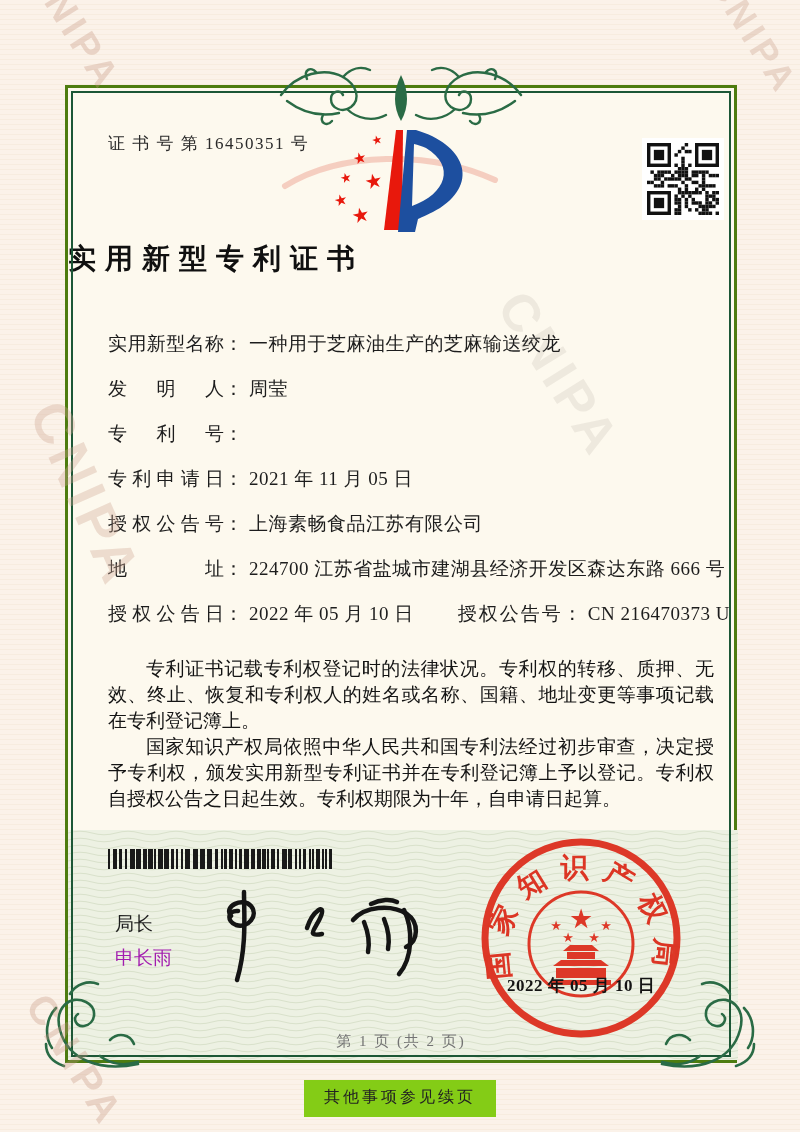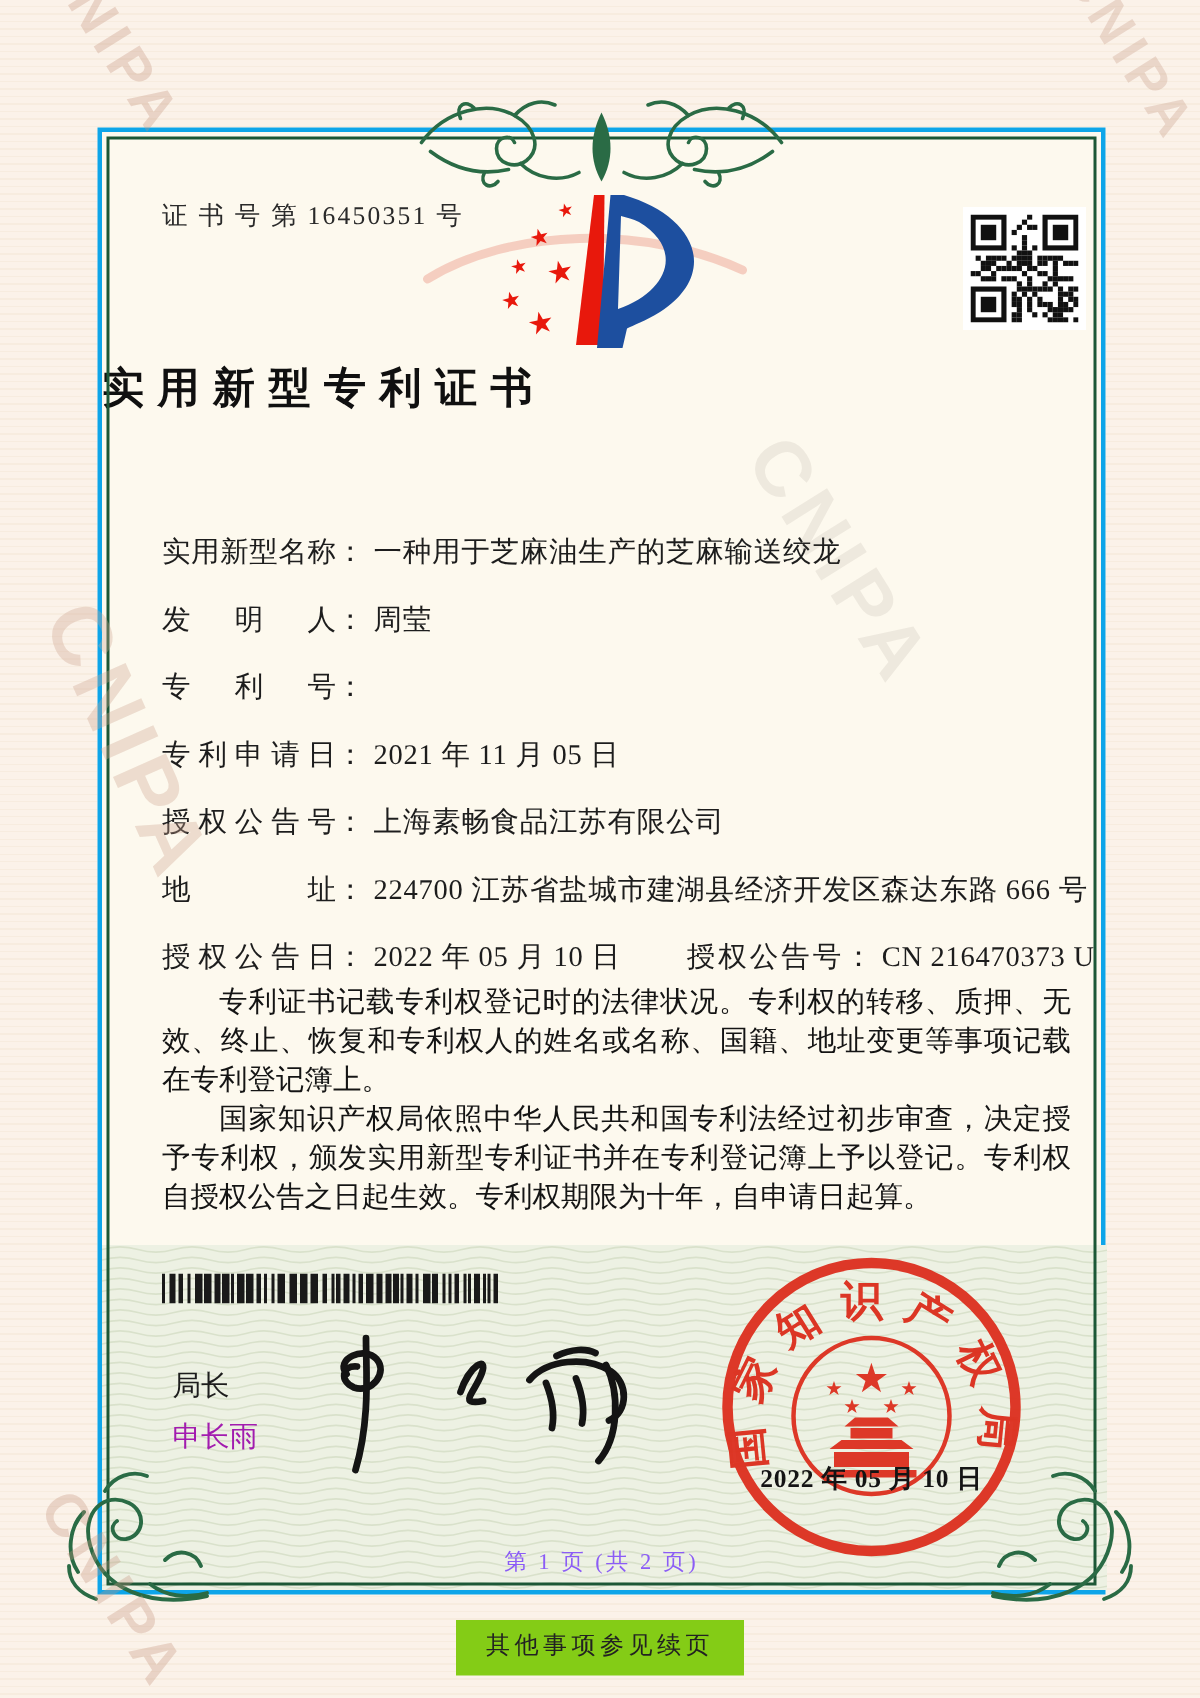--- a/index.html
+++ b/index.html
@@ -10,55 +10,55 @@
   }
   .wm{position:absolute;font-family:"Liberation Sans","DejaVu Sans",sans-serif;font-weight:bold;
       transform:rotate(58deg);letter-spacing:5px;z-index:6;pointer-events:none;line-height:1;}
   .wm1{left:4px;top:8px;font-size:38px;color:rgba(196,150,128,.33);}
   .wm2{left:686px;top:16px;font-size:36px;color:rgba(196,150,128,.30);}
   .wm3{left:468px;top:348px;font-size:52px;color:rgba(110,100,90,.10);}
   .wm4{left:-12px;top:466px;font-size:56px;transform:rotate(66deg);color:rgba(205,165,145,.35);}
   .wm5{left:2px;top:1040px;font-size:40px;color:rgba(196,150,128,.33);}
 
   .sheet{position:absolute;left:65px;top:85px;width:672px;height:978px;background:#fdf9ee;
-         border:3px solid #0ea5e9;box-sizing:border-box;z-index:1;}
+         border:3px solid #4d7c0f;box-sizing:border-box;z-index:1;}
   .inner-frame{position:absolute;inset:3px;border:2px solid #1c5736;pointer-events:none;z-index:3;}
   .waves{position:absolute;left:0;right:0;bottom:0;height:230px;z-index:0;}
 
   .cert-no{position:absolute;left:40px;top:44px;font-size:17px;letter-spacing:1.5px;color:#2a2a2a;z-index:2;}
   .logo{position:absolute;left:262px;top:34px;width:152px;height:118px;z-index:2;}
   .swirl{position:absolute;left:212px;top:58px;z-index:1;}
   .qr{position:absolute;left:574px;top:50px;width:82px;height:82px;background:#fff;padding:5px;box-sizing:border-box;z-index:2;}
   .qr svg{width:100%;height:100%;display:block;}
   .title{position:absolute;left:0;width:100%;top:152px;font-size:28px;font-weight:bold;
          letter-spacing:9px;color:#101010;z-index:2;}
 
   .fields{position:absolute;left:40px;top:243px;width:606px;font-size:19px;z-index:2;}
   .field-row{display:flex;align-items:baseline;height:31px;margin-bottom:14px;white-space:nowrap;}
-  .flabel{display:inline-block;width:116px;flex:none;text-align:justify;text-align-last:justify;margin-top:24px;}
+  .flabel{display:inline-block;width:116px;flex:none;text-align:justify;text-align-last:justify;}
   .fcolon{flex:none;margin-right:6px;}
   .fvalue{letter-spacing:.5px;}
   .flabel2{margin-left:44px;letter-spacing:2px;flex:none;}
 
   .paras{position:absolute;left:40px;top:568px;width:606px;font-size:19px;line-height:26px;
          color:#141414;text-align:justify;z-index:2;}
   .paras p{margin:0;text-indent:2em;}
 
   .barcode{position:absolute;left:40px;top:761px;z-index:2;}
   .signer-title{position:absolute;left:47px;top:823px;font-family:"Liberation Sans","DejaVu Sans",sans-serif;
                 font-size:19px;color:#1d1d1d;z-index:2;}
   .signer-name{position:absolute;left:47px;top:857px;font-family:"Liberation Sans","DejaVu Sans",sans-serif;
                font-size:19px;color:#a21caf;z-index:2;}
   .signature{position:absolute;left:135px;top:796px;z-index:2;}
 
   .seal{position:absolute;left:407px;top:744px;width:212px;height:212px;z-index:2;opacity:.95;}
   .seal-date{position:absolute;left:417px;top:886px;width:192px;text-align:center;font-size:17px;
              font-weight:bold;color:#141414;letter-spacing:.5px;z-index:4;}
   .page-num{position:absolute;left:0;width:100%;top:944px;text-align:center;font-size:15px;
-            letter-spacing:2px;color:#8b5cf6;z-index:2;}
+            letter-spacing:2px;color:#737373;z-index:2;}
 
   .ribbon{position:absolute;left:50%;top:1080px;transform:translateX(-50%);background:#84cc16;
           padding:7px 20px 9px;font-size:16px;letter-spacing:3px;color:#222;z-index:5;}
 
   .ornament-top{position:absolute;left:277px;top:55px;z-index:4;}
   .corner-l{position:absolute;left:40px;top:974px;z-index:4;}
   .corner-r{position:absolute;left:645px;top:974px;z-index:4;transform:scaleX(-1);}
 </style>
 </head>
 <body>

